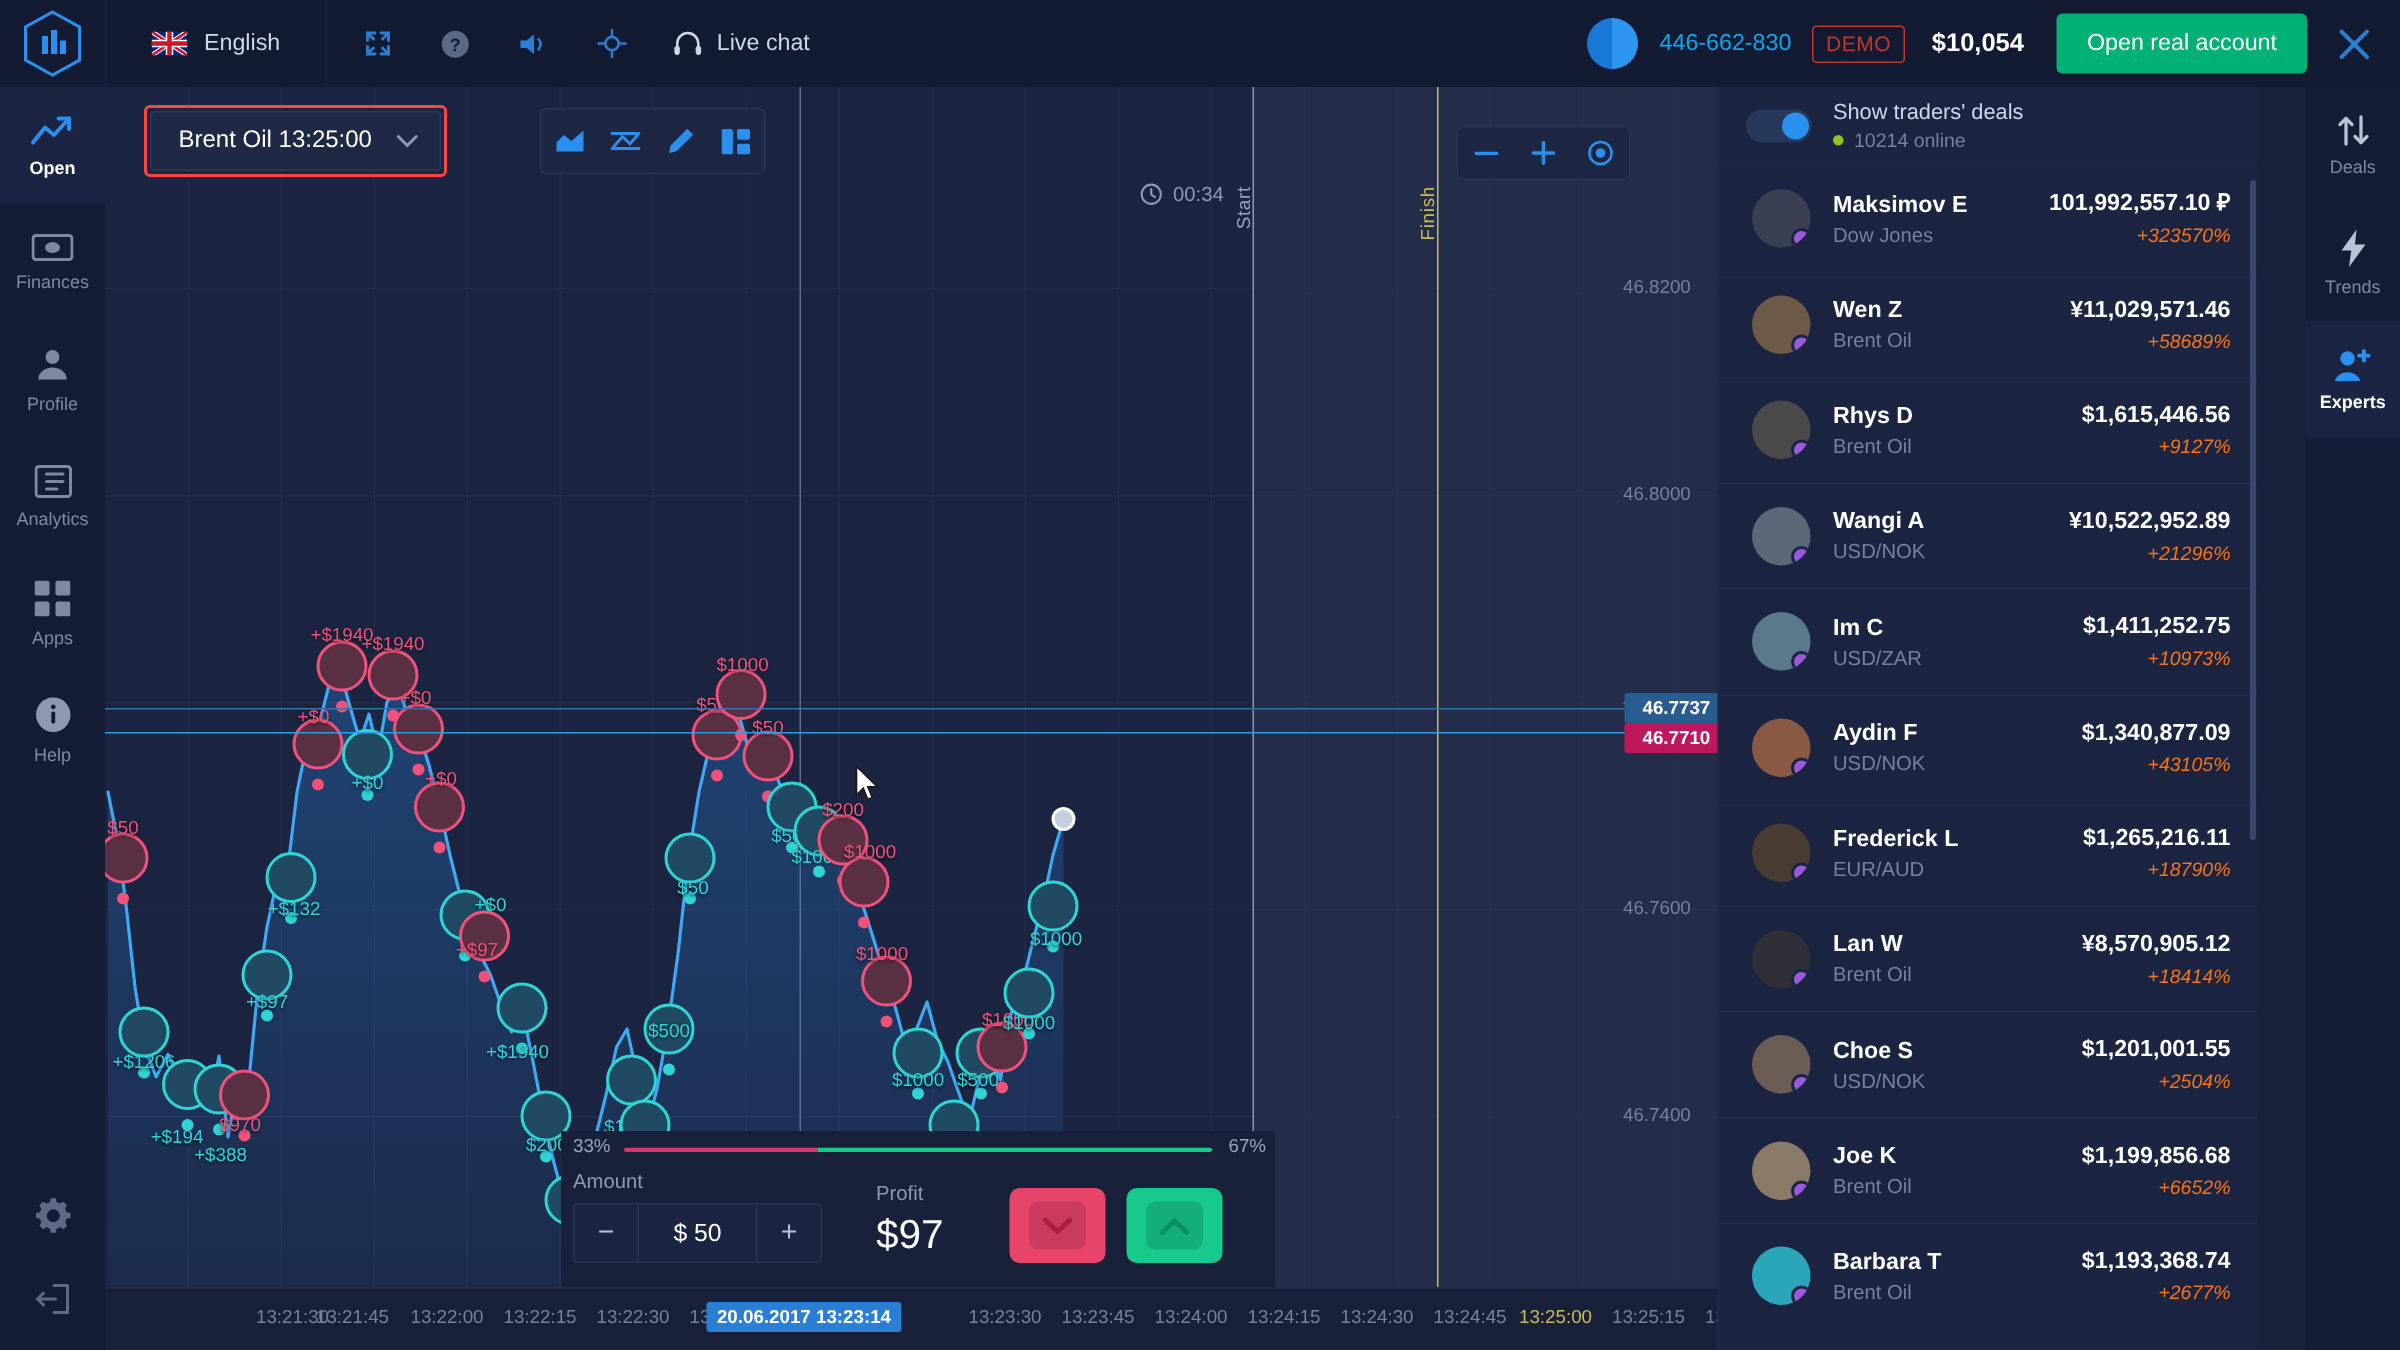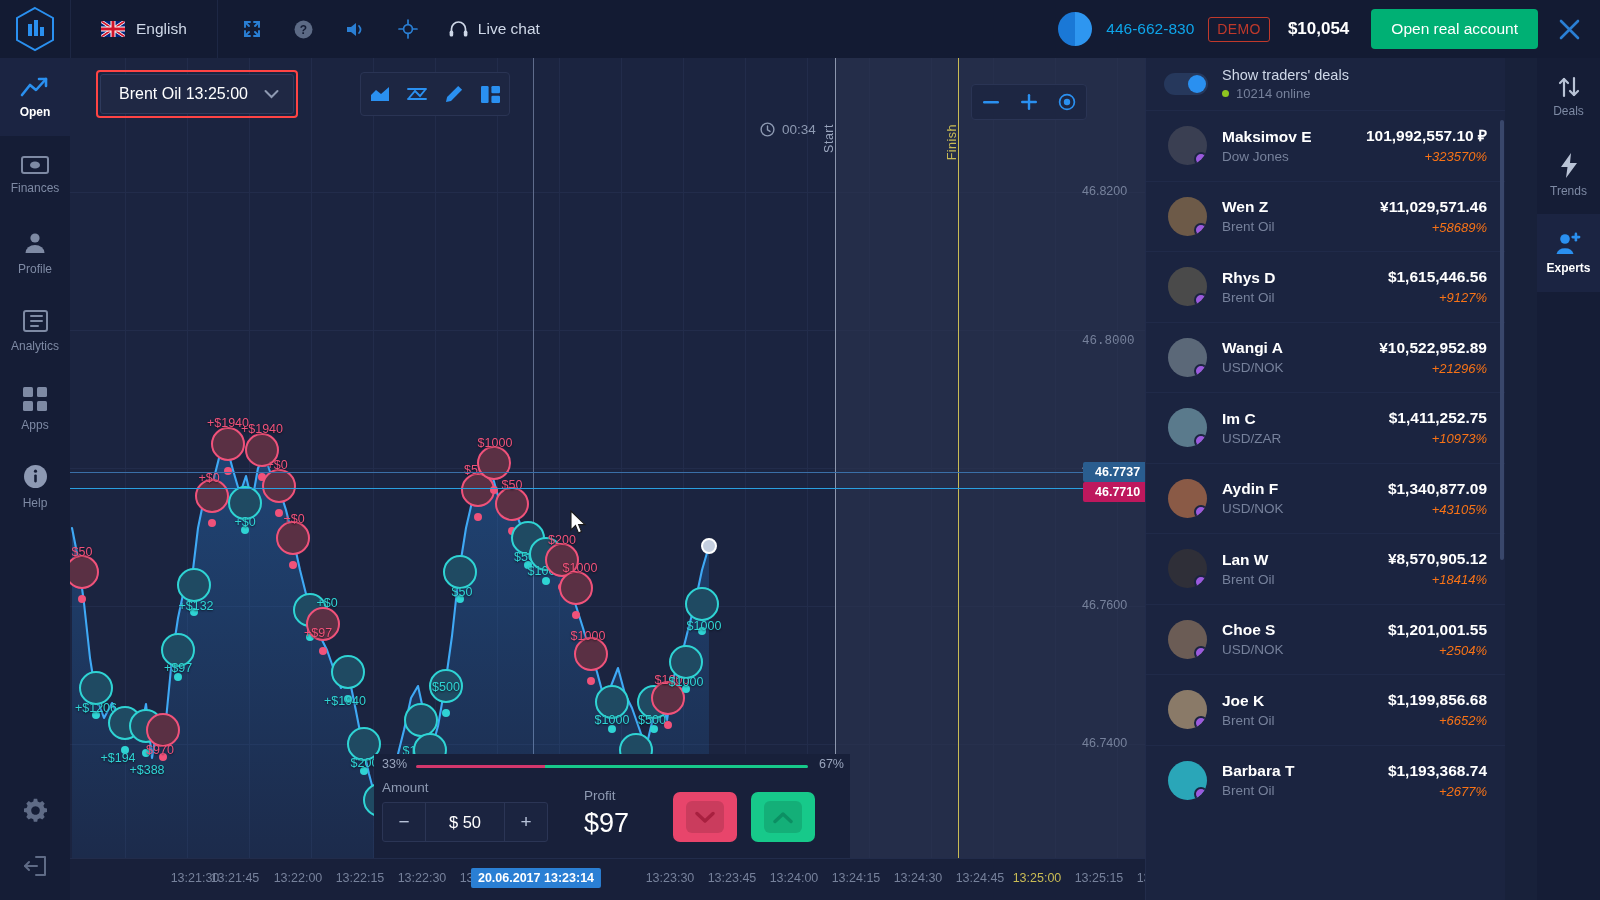--- a/index.html
+++ b/index.html
@@ -754,21 +754,21 @@
       </div>
     </div>
 
     <div class="hline" style="top:414px; background:#3a6fa8;"></div>
     <div class="hline" style="top:430px; background:#2a9fe0;"></div>
   </div>
 
   <div class="priceaxis">
     <div id="pticks">
         <div class="ptick" style="top: 126px;">46.8200</div>
-        <div class="ptick" style="top: 276px; font-family: Liberation Mono, monospace;">46.8000</div>
+        <div class="ptick" style="top: 264px;">46.8000</div>
         <div class="ptick" style="top: 402px;">46.7800</div>
         <div class="ptick" style="top: 540px;">46.7600</div>
         <div class="ptick" style="top: 678px;">46.7400</div>
         <div class="ptick" style="top: 816px;">46.7200</div>
       </div>
     <div class="pbadge" style="top:404px; background:#2a5d8f;">46.7737</div>
     <div class="pbadge" style="top:424px; background:#be185d;">46.7710</div>
   </div>
 
   <div class="timeaxis">
@@ -920,20 +920,33 @@
           <div class="tinfo">
             <div class="tname">Aydin F</div>
             <div class="tasset">USD/NOK</div>
           </div>
           <div class="tright">
             <div class="tamt">$1,340,877.09</div>
             <div class="tpct">+43105%</div>
           </div>
         </div>
         <div class="trow">
+          <div class="tav" style="background:#4a3b33">
+            <div class="tav-badge"></div>
+          </div>
+          <div class="tinfo">
+            <div class="tname">Frederick L</div>
+            <div class="tasset">EUR/AUD</div>
+          </div>
+          <div class="tright">
+            <div class="tamt">$1,265,216.11</div>
+            <div class="tpct">+18790%</div>
+          </div>
+        </div>
+        <div class="trow">
           <div class="tav" style="background:#2f2f38">
             <div class="tav-badge"></div>
           </div>
           <div class="tinfo">
             <div class="tname">Lan W</div>
             <div class="tasset">Brent Oil</div>
           </div>
           <div class="tright">
             <div class="tamt">¥8,570,905.12</div>
             <div class="tpct">+18414%</div>

